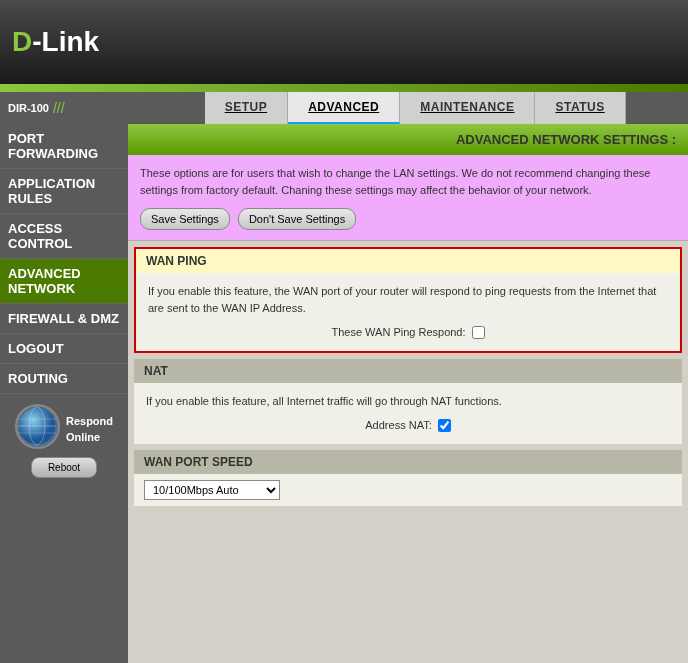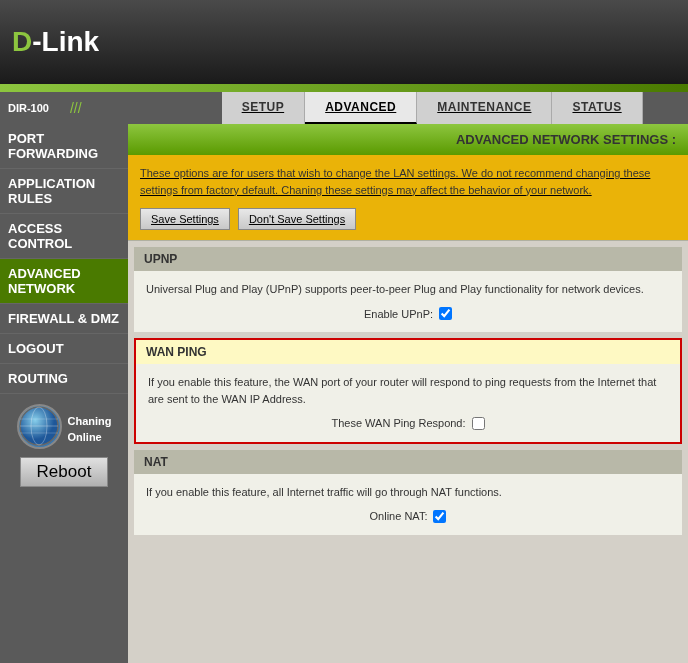--- a/index.html
+++ b/index.html
@@ -39,21 +39,21 @@
       color: #333;
       background: #d0d0d0;
       border-right: 1px solid #aaa;
       cursor: pointer;
       text-transform: uppercase;
       letter-spacing: 0.5px;
     }
     .nav-tab.active {
       background: #e8e8e8;
       color: #000;
-      border-bottom: 2px solid #000000;
+      border-bottom: 2px solid #0ea5e9;
     }
     .nav-tab:first-child {
       margin-left: 128px;
     }
 
     
     .main-layout {
       display: flex;
       background: #d4d0c8;
     }
@@ -95,23 +95,23 @@
       color: white;
       font-size: 11px;
       font-weight: bold;
       margin-top: 4px;
     }
     .reboot-btn {
       margin-top: 8px;
       padding: 4px 16px;
       background: linear-gradient(to bottom, #e0e0e0, #b0b0b0);
       border: 1px solid #888;
-      border-radius: 0;
+      border-radius: 8px;
       cursor: pointer;
-      font-size: 17px;
+      font-size: 10px;
     }
 
     
     .content {
       flex: 1;
       padding: 0;
       background: #d4d0c8;
     }
 
     
@@ -119,40 +119,39 @@
       background: linear-gradient(to bottom, #8dc63f, #5a9a00);
       padding: 8px 12px;
       font-size: 13px;
       font-weight: bold;
       color: #333;
       text-align: right;
     }
 
     
     .info-box {
-      background: #eab308;
+      background: #f0abfc;
       padding: 10px 12px;
       border-bottom: 1px solid #b0b0a0;
-      text-decoration: underline;
     }
     .info-text {
       font-size: 11px;
       color: #333;
       line-height: 1.5;
       margin-bottom: 10px;
     }
     .btn-row {
       display: flex;
       gap: 8px;
     }
     .btn {
       padding: 4px 10px;
       background: linear-gradient(to bottom, #e8e8e8, #c8c8c8);
       border: 1px solid #888;
-      border-radius: 0;
+      border-radius: 10px;
       cursor: pointer;
       font-size: 11px;
     }
 
     
     .panel {
       margin: 6px 0;
       background: #f0f0e8;
     }
     .panel-header {
@@ -191,21 +190,20 @@
       background: white;
       border: 1px solid #888;
     }
 
     
     .model-badge {
       display: flex;
       align-items: center;
       padding: 2px 8px;
       background: #5a5a5a;
-      gap: 17px;
     }
     .model-text {
       color: white;
       font-size: 11px;
       font-weight: bold;
     }
     .model-dividers {
       color: #8dc63f;
       font-size: 14px;
       margin: 0 4px;
@@ -257,21 +255,21 @@
                 <stop offset="100%" stop-color="#1e5799"></stop>
               </radialGradient>
             </defs>
             <ellipse cx="20" cy="20" rx="8" ry="19" fill="none" stroke="rgba(255,255,255,0.3)" stroke-width="1"></ellipse>
             <line x1="1" y1="20" x2="39" y2="20" stroke="rgba(255,255,255,0.3)" stroke-width="1"></line>
             <line x1="1" y1="13" x2="39" y2="13" stroke="rgba(255,255,255,0.2)" stroke-width="1"></line>
             <line x1="1" y1="27" x2="39" y2="27" stroke="rgba(255,255,255,0.2)" stroke-width="1"></line>
           </svg>
         </div>
         <div>
-          <div class="internet-label">Chaning</div>
+          <div class="internet-label">Respond</div>
           <div class="internet-label">Online</div>
         </div>
       </div>
       <button class="reboot-btn">Reboot</button>
     </div>
   </div>
 
   <div class="content">
 
     <div class="section-header">
@@ -279,48 +277,50 @@
     </div>
 
     <div class="info-box">
       <p class="info-text">These options are for users that wish to change the LAN settings. We do not recommend changing these settings from factory default. Chaning these settings may affect the behavior of your network.</p>
       <div class="btn-row">
         <button class="btn">Save Settings</button>
         <button class="btn">Don't Save Settings</button>
       </div>
     </div>
 
-    <div class="panel" style="margin: 6px 6px 0 6px;">
-      <div class="panel-header">UPNP</div>
-      <div class="panel-body">
-        <span>Universal Plug and Play (UPnP) supports peer-to-peer Plug and Play functionality for network devices.</span>
-        <div class="checkbox-row">
-          <span class="checkbox-label">Enable UPnP:</span>
-          <input type="checkbox" checked="" style="">
-        </div>
-      </div>
-    </div>
 
     <div class="panel" style="margin: 6px 6px 0 6px; border: 2px solid #cc0000;">
       <div class="panel-header" style="background:#fef9c3;">WAN PING</div>
       <div class="panel-body">
         <span>If you enable this feature, the WAN port of your router will respond to ping requests from the Internet that are sent to the WAN IP Address.</span>
         <div class="checkbox-row">
           <span class="checkbox-label">These WAN Ping Respond:</span>
           <input type="checkbox" style="">
         </div>
       </div>
     </div>
 
     <div class="panel" style="margin: 6px 6px 0 6px;">
       <div class="panel-header">NAT</div>
       <div class="panel-body">
         <span>If you enable this feature, all Internet traffic will go through NAT functions.</span>
         <div class="checkbox-row">
-          <span class="checkbox-label">Online NAT:</span>
+          <span class="checkbox-label">Address NAT:</span>
           <input type="checkbox" checked="" style="">
         </div>
       </div>
     </div>
 
+    <div class="panel" style="margin: 6px 6px 0 6px;">
+      <div class="panel-header">WAN PORT SPEED</div>
+      <div class="dropdown-row">
+        <select class="dropdown">
+          <option>10/100Mbps Auto</option>
+          <option>10Mbps Half-Duplex</option>
+          <option>10Mbps Full-Duplex</option>
+          <option>100Mbps Half-Duplex</option>
+          <option>100Mbps Full-Duplex</option>
+        </select>
+      </div>
+    </div>
 
   </div>
 </div>
 
 </body></html>

